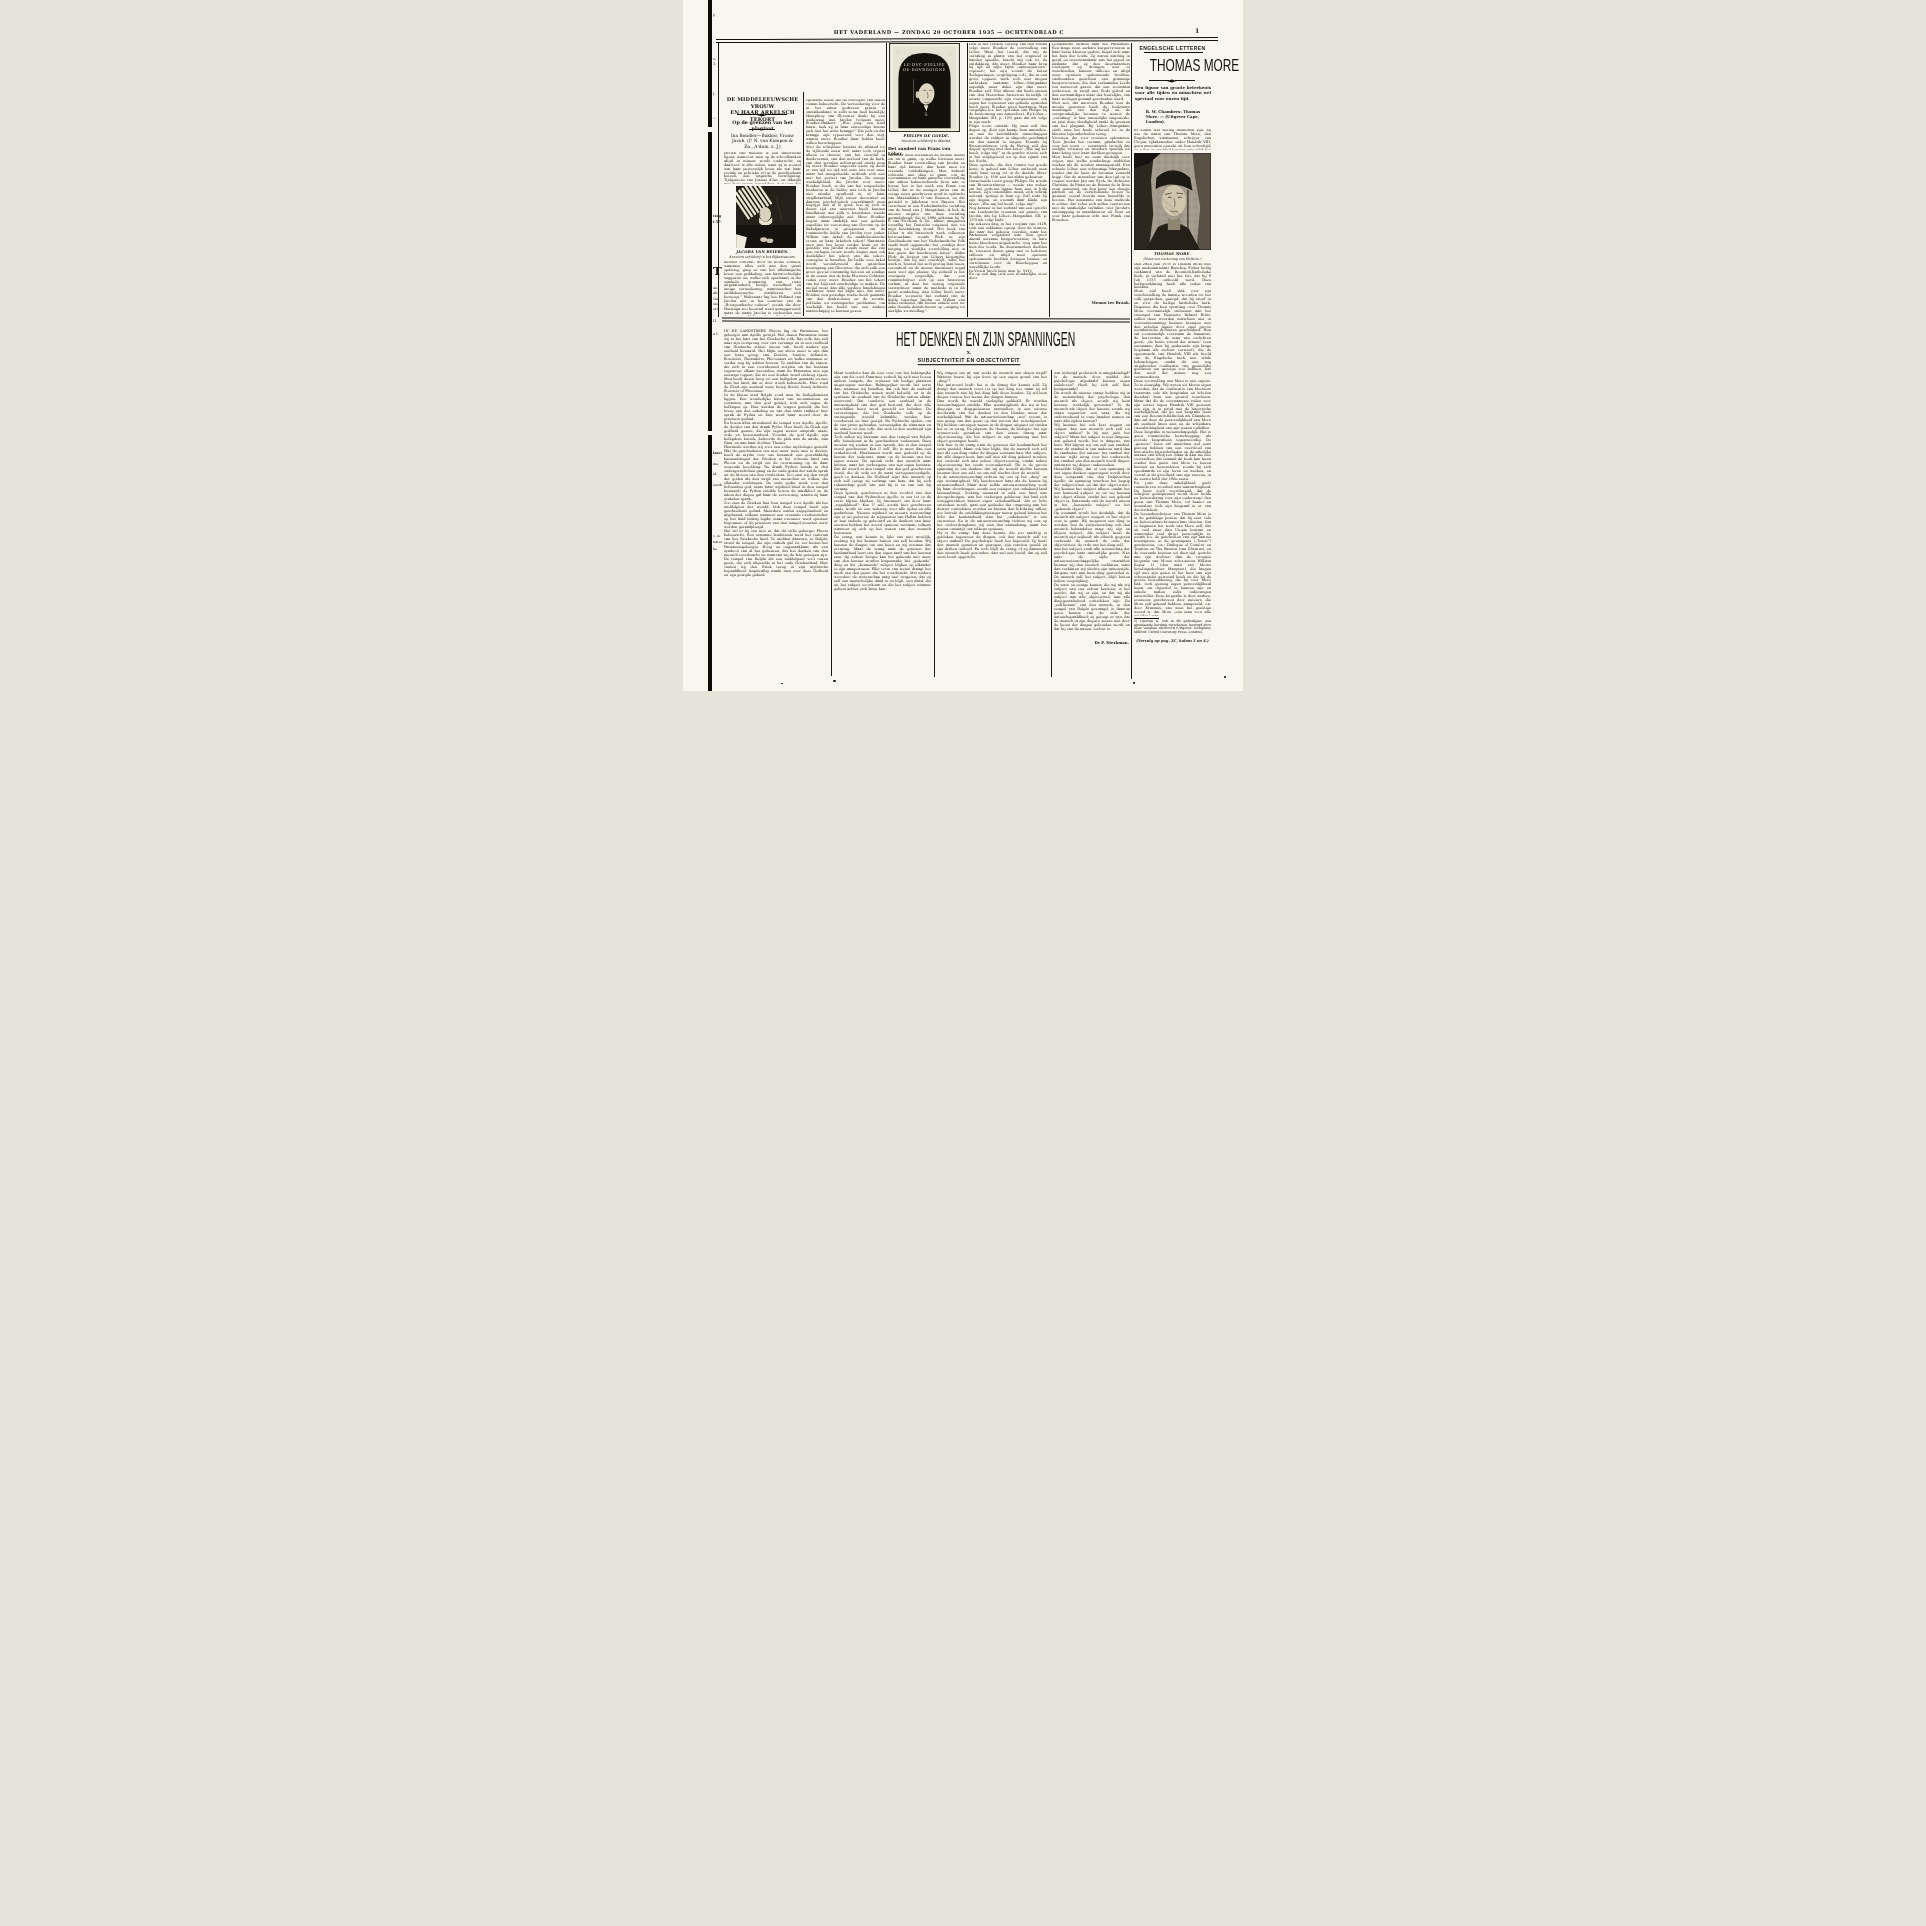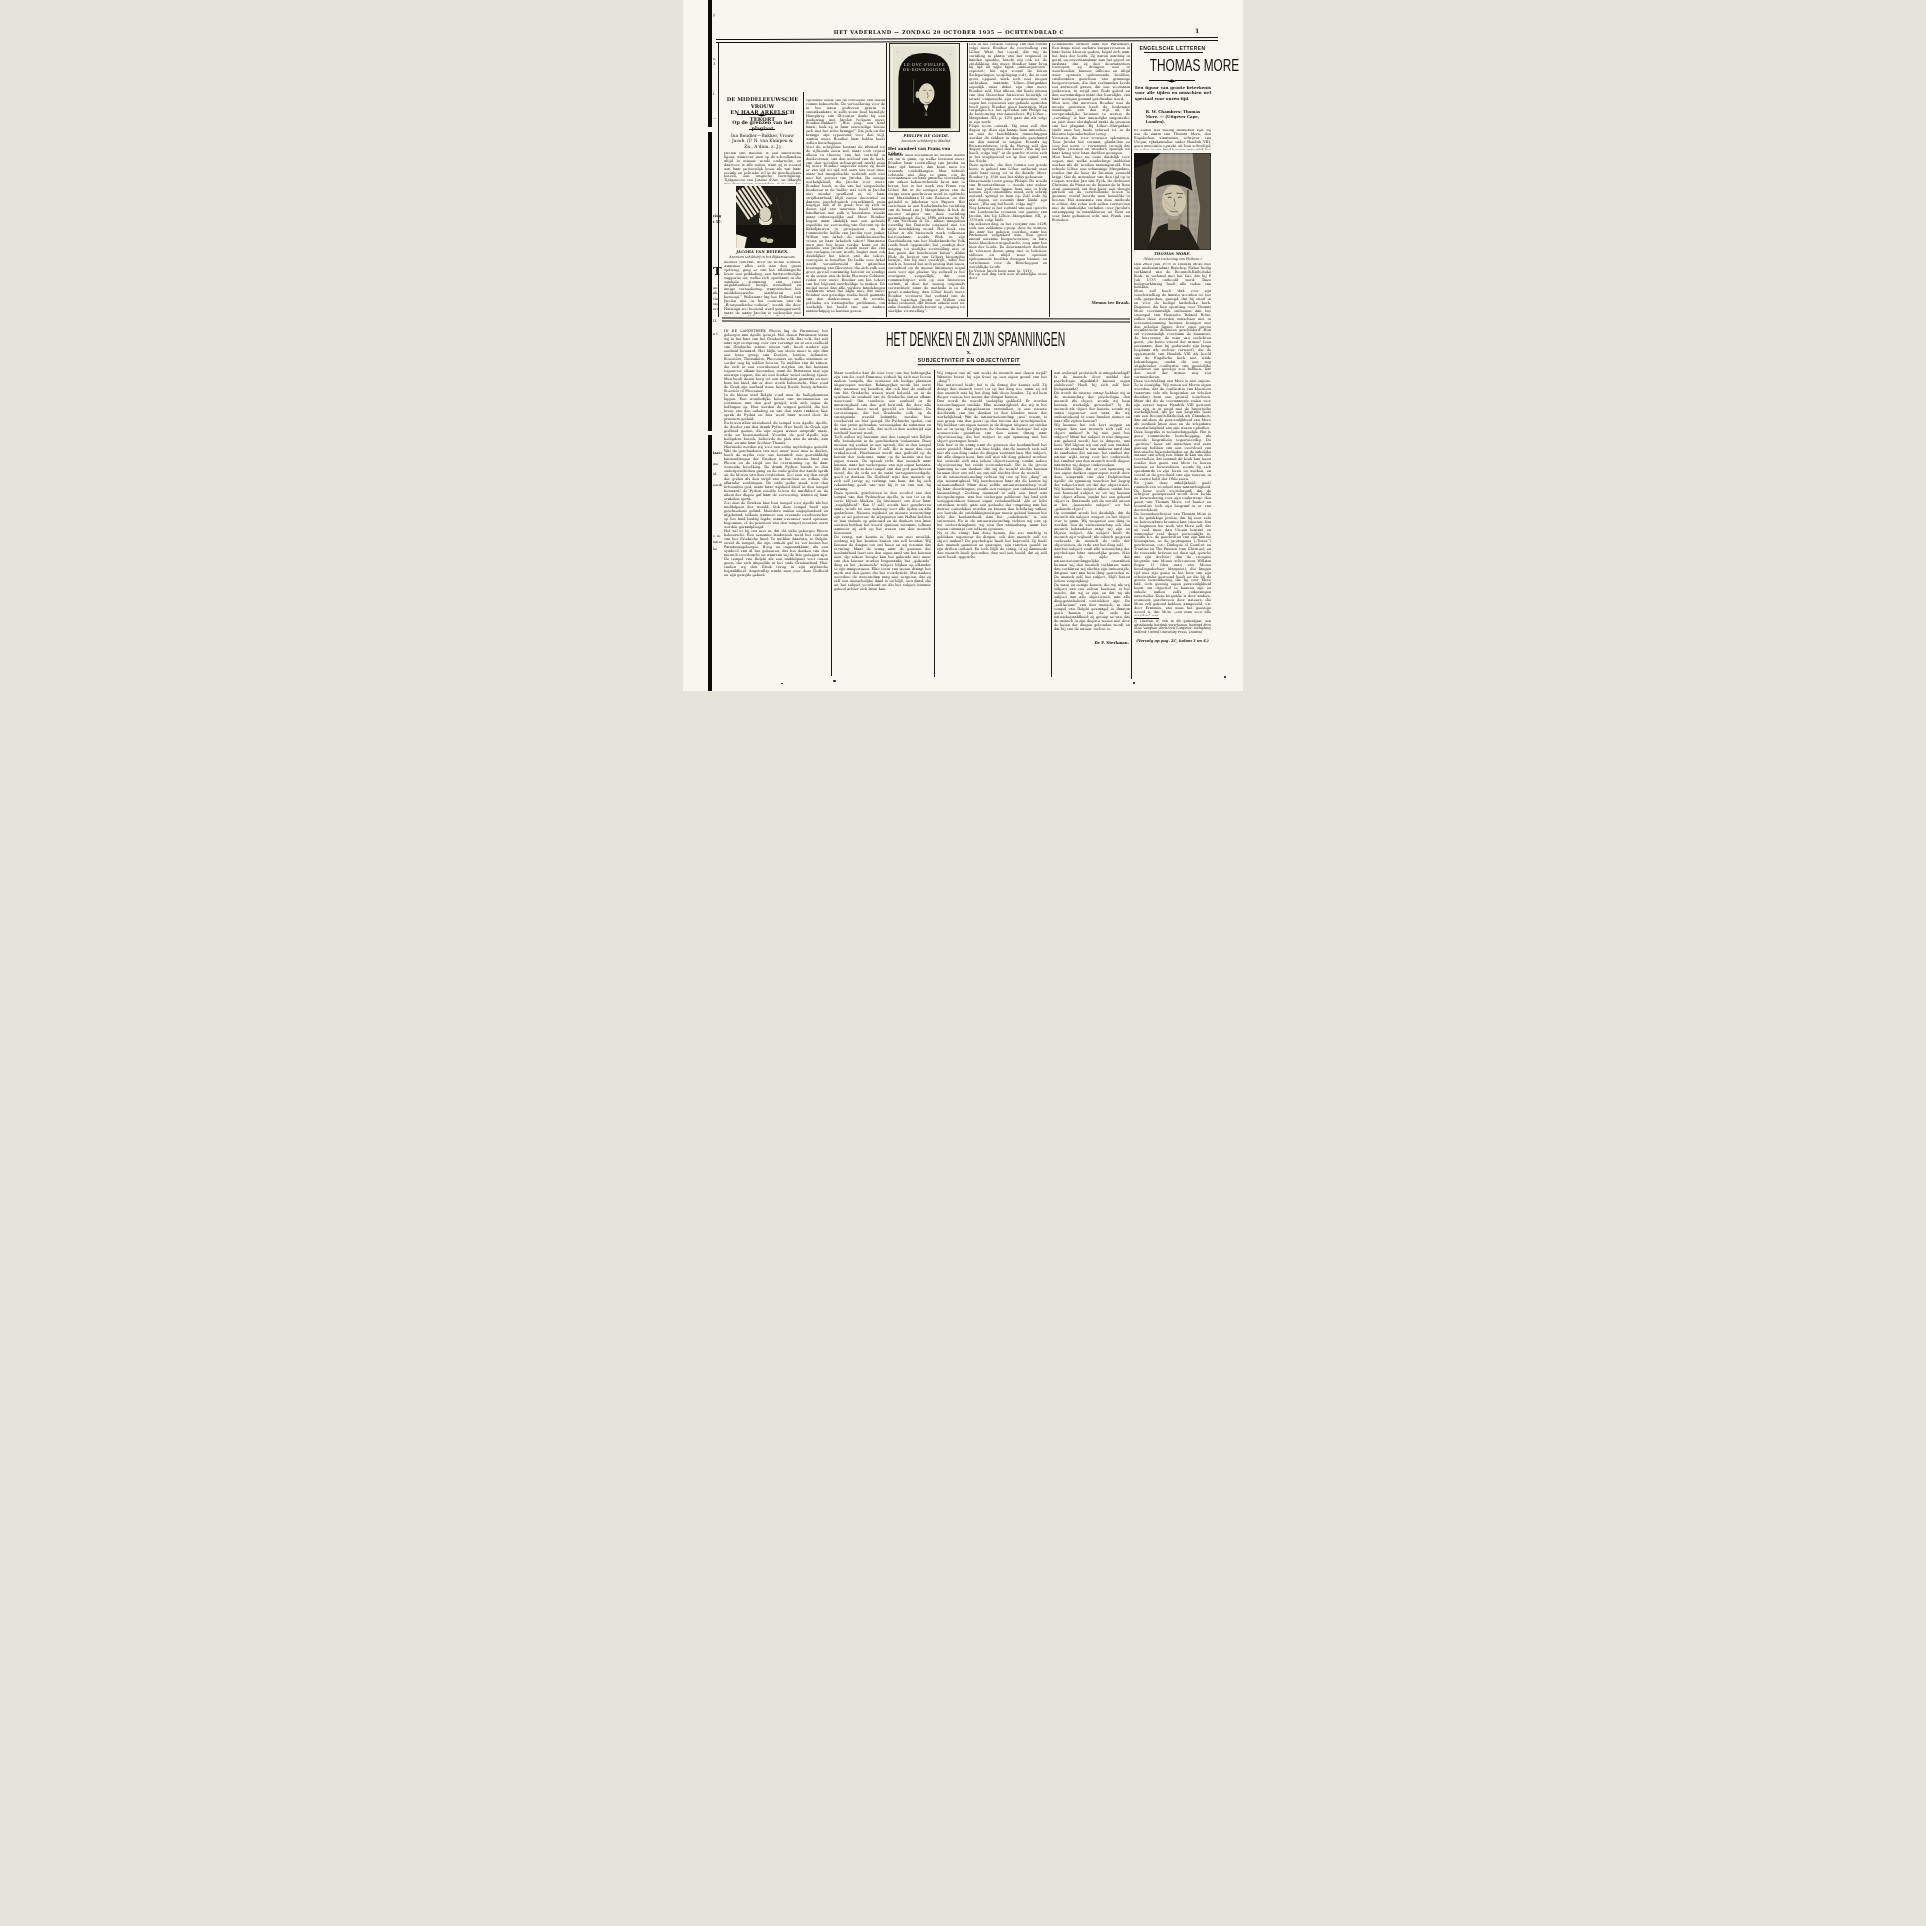--- a/index.html
+++ b/index.html
@@ -211,21 +211,21 @@
 De levensbeschrijver van Thomas More is in de gelukkige positie, dat hij zeer vele en betrouwbare bronnen kan citeeren. Om te beginnen het werk van More zelf, dat uit veel meer dan Utopia bestaat en waaronder veel direct persoonlijks is, zooals b.v. de geschriften van zijn laatste levensjaren, in de gevangenis („Tower”) geschreven, o.a.: Dialogue of Comfort en Treatise on The Passion (van Christus), en de roerende brieven uit dien tijd, gericht aan zijn dochter; dan de vroegste biografie van Mores schoonzoon William Roper 1) (den man van Mores lievelingsdochter Margaret), die langen tijd met zijn gezin in het huis van zijn schoonvader gewoond heeft en die bij de groote bewondering, die hij voor More had, toch genoeg eigen persoonlijkheid bezat om objectief te kunnen zijn en enkele malen zelfs onbevangen naverteller. Deze biografie is door andere, eveneens geschreven door auteurs, die More zelf gekend hebben, aangevuld, o.a. door Erasmus, van wien het geestige woord is, dat More „een man voor alle getijden” was.
 Whittinton schrijft: „More heeft den geest (de oude schrijver gebruikte het Engelsche wit) van een engel en hij is een man van ongewone geleerdheid. Ik ken zijn gelijke niet. Want waar vindt ge een man van zoo'n zachtheid, nederigheid en beminnelijkheid? En hij is een man van wonderlijke vroolijkheid en tijdverdrijf, maar soms van even soberen ernst, een man voor alle getijden” (seasons).</div>
   <div class="abs hrule" style="left:451px;top:618px;width:25px;height:0.6px;"></div>
   <div class="abs footnote" style="left:451px;top:620px;width:77px;height:17px;">1) Hiervan is, ook in dit gedenkjaar, een uitstekende herdruk verschenen, bezorgd door Elsie Vaughan Hitchcock (Uitgever: Humphrey Milford; Oxford University Press, London).</div>
   <div class="abs vervolg" style="left:451px;top:639px;width:77px;">(Vervolg op pag. 2C, kolom 3 en 4.)</div>
 
   <div class="abs hrule" style="left:39px;top:318px;width:408px;height:1.3px;transform:rotate(0.12deg);"></div>
   <div class="abs hrule" style="left:39px;top:321px;width:408px;height:1px;transform:rotate(0.12deg);"></div>
 
   <div class="dk">
-    <div class="abs" style="left:203px;top:327px;height:22.3px;">
+    <div class="abs" style="left:213px;top:327px;height:22.3px;">
       <span class="condensed" style="font-size:18.5px;transform:scale(0.56,1.12);transform-origin:left top;">HET DENKEN EN ZIJN SPANNINGEN</span>
     </div>
     <div class="abs" style="left:205px;top:350px;width:162px;text-align:center;font-weight:bold;font-size:4.2px;">X.</div>
     <div class="abs" style="left:205px;top:356px;width:162px;text-align:center;">
       <span style="display:inline-block;font-family:'Liberation Sans',sans-serif;font-weight:bold;font-size:5.8px;letter-spacing:0.4px;border-bottom:1px solid #16130f;padding-bottom:1.2px;transform:scale(0.9,1.05);">SUBJECTIVITEIT EN OBJECTIVITEIT</span>
     </div>
 
     <div class="abs vrule" style="left:148px;top:328px;height:348px;"></div>
     <div class="abs vrule" style="left:251px;top:370px;height:307px;"></div>
     <div class="abs vrule" style="left:368px;top:370px;height:307px;"></div>

